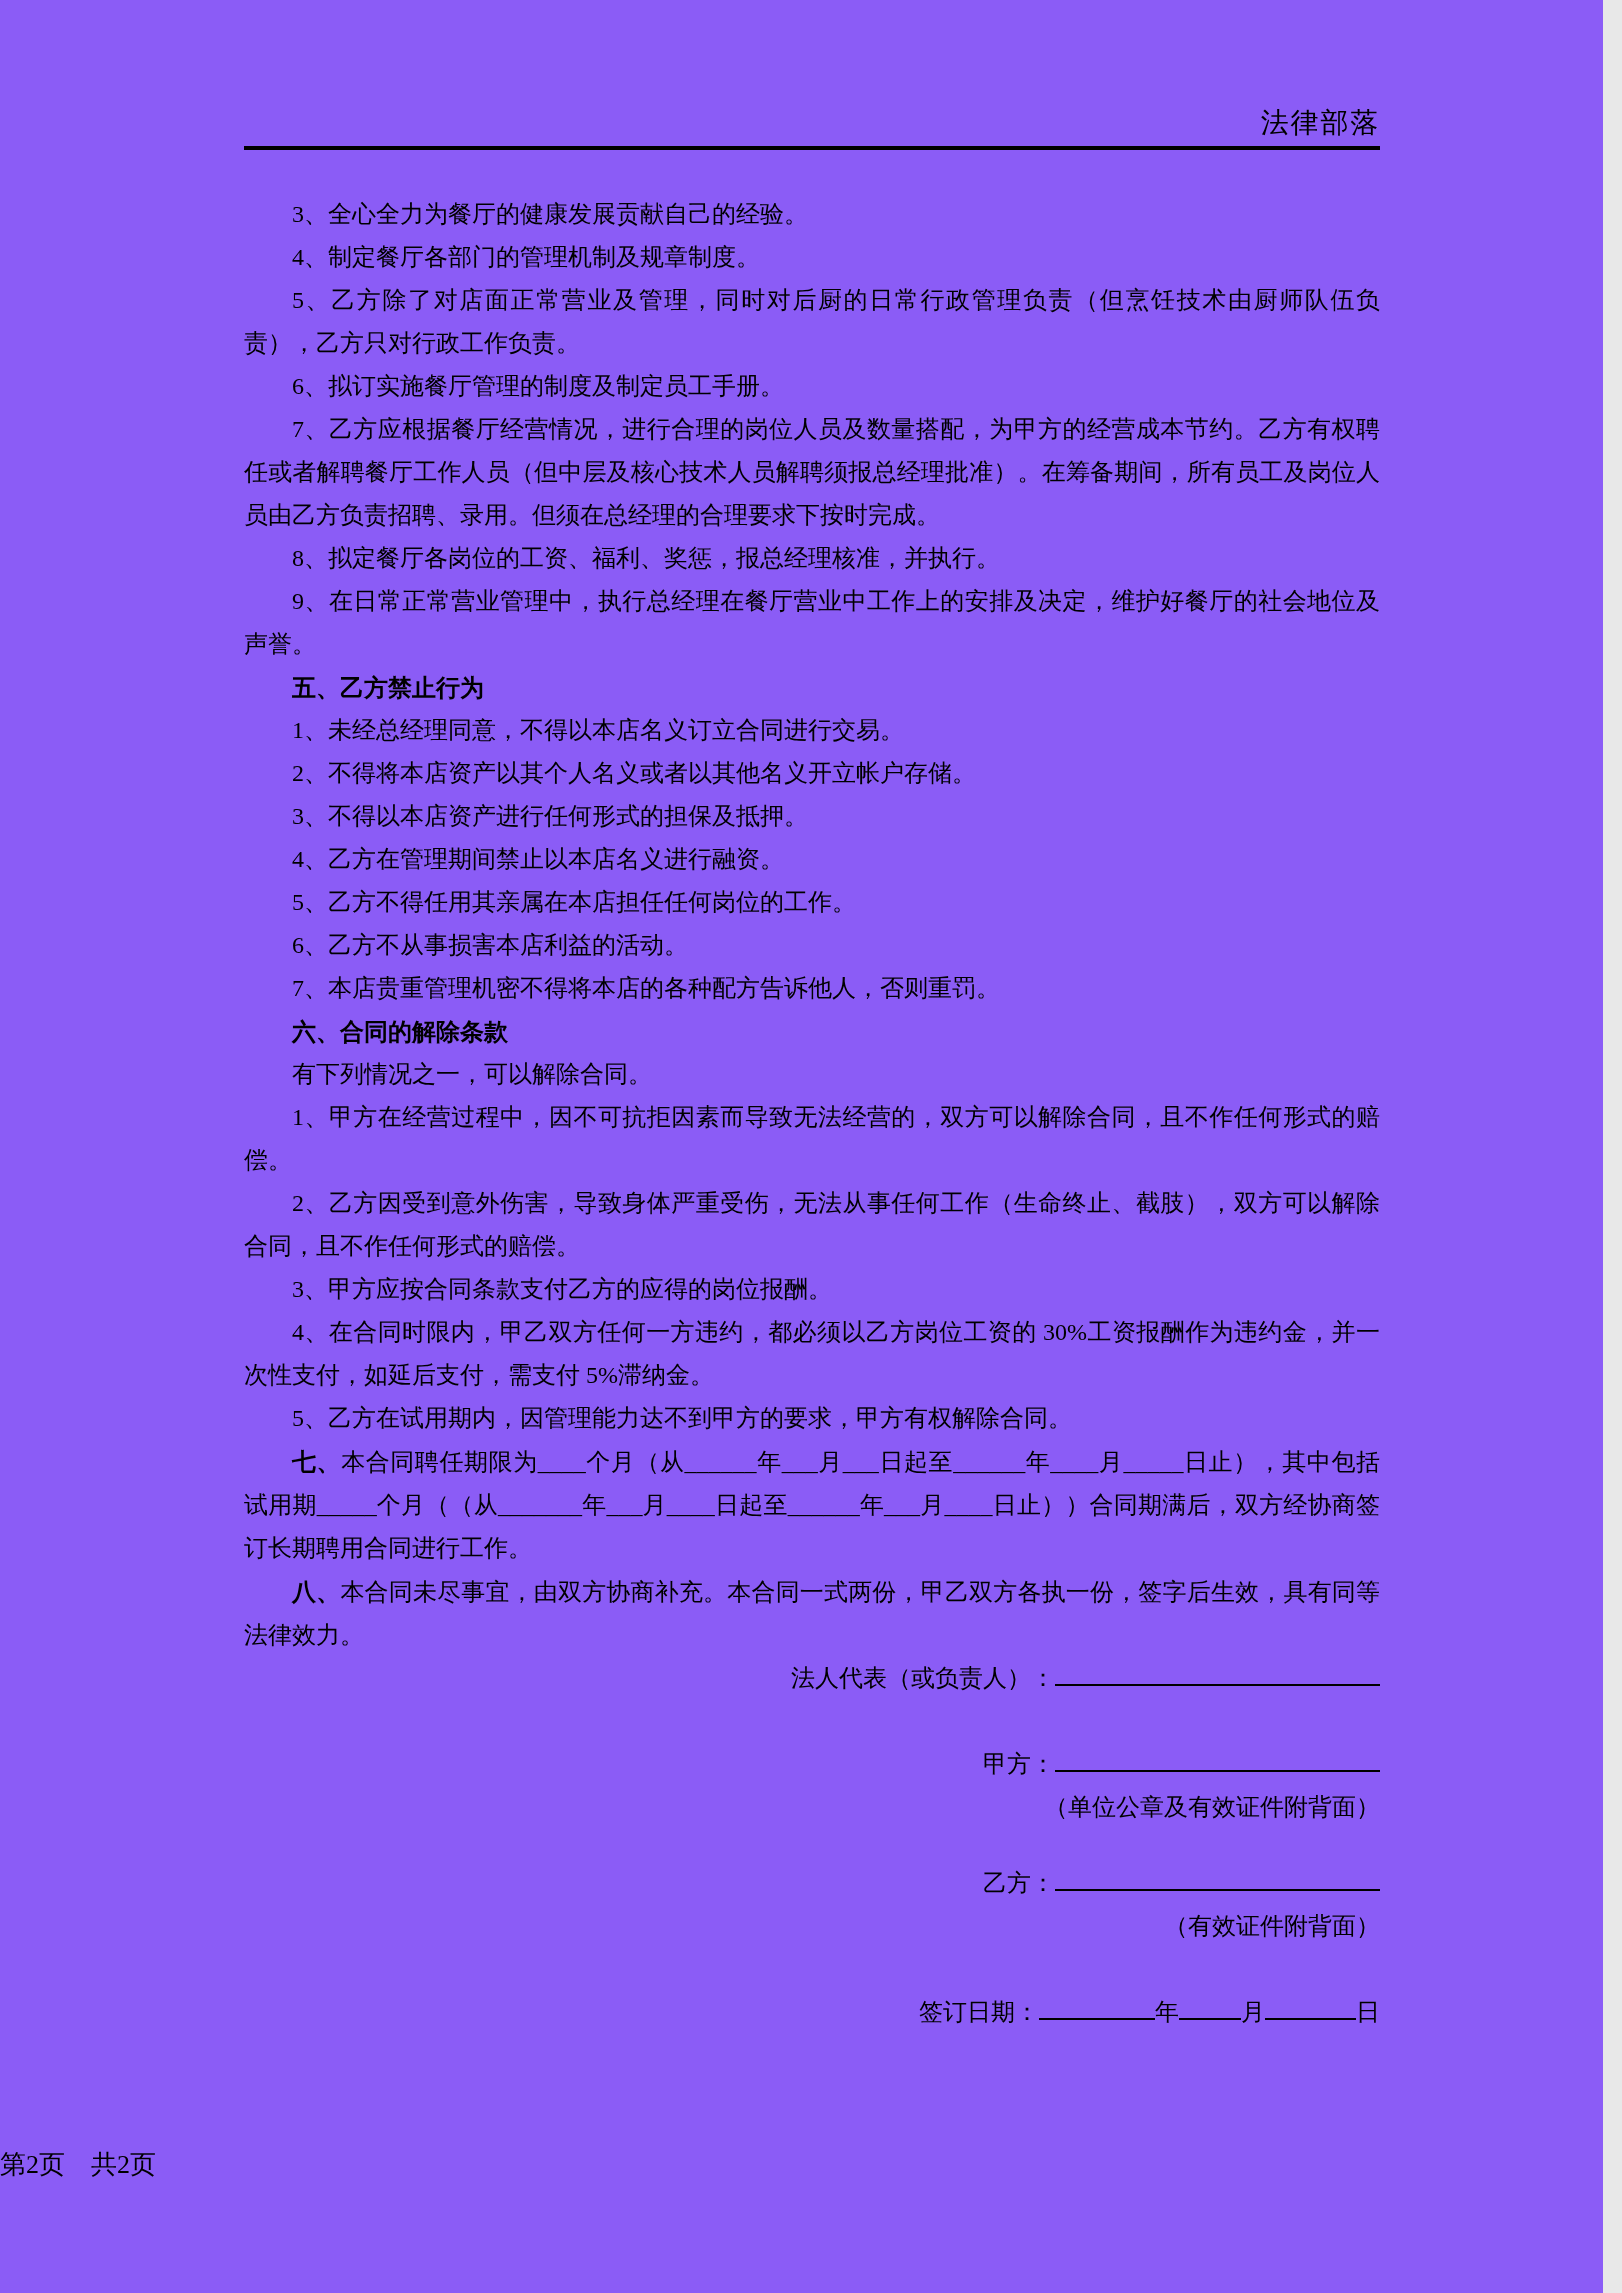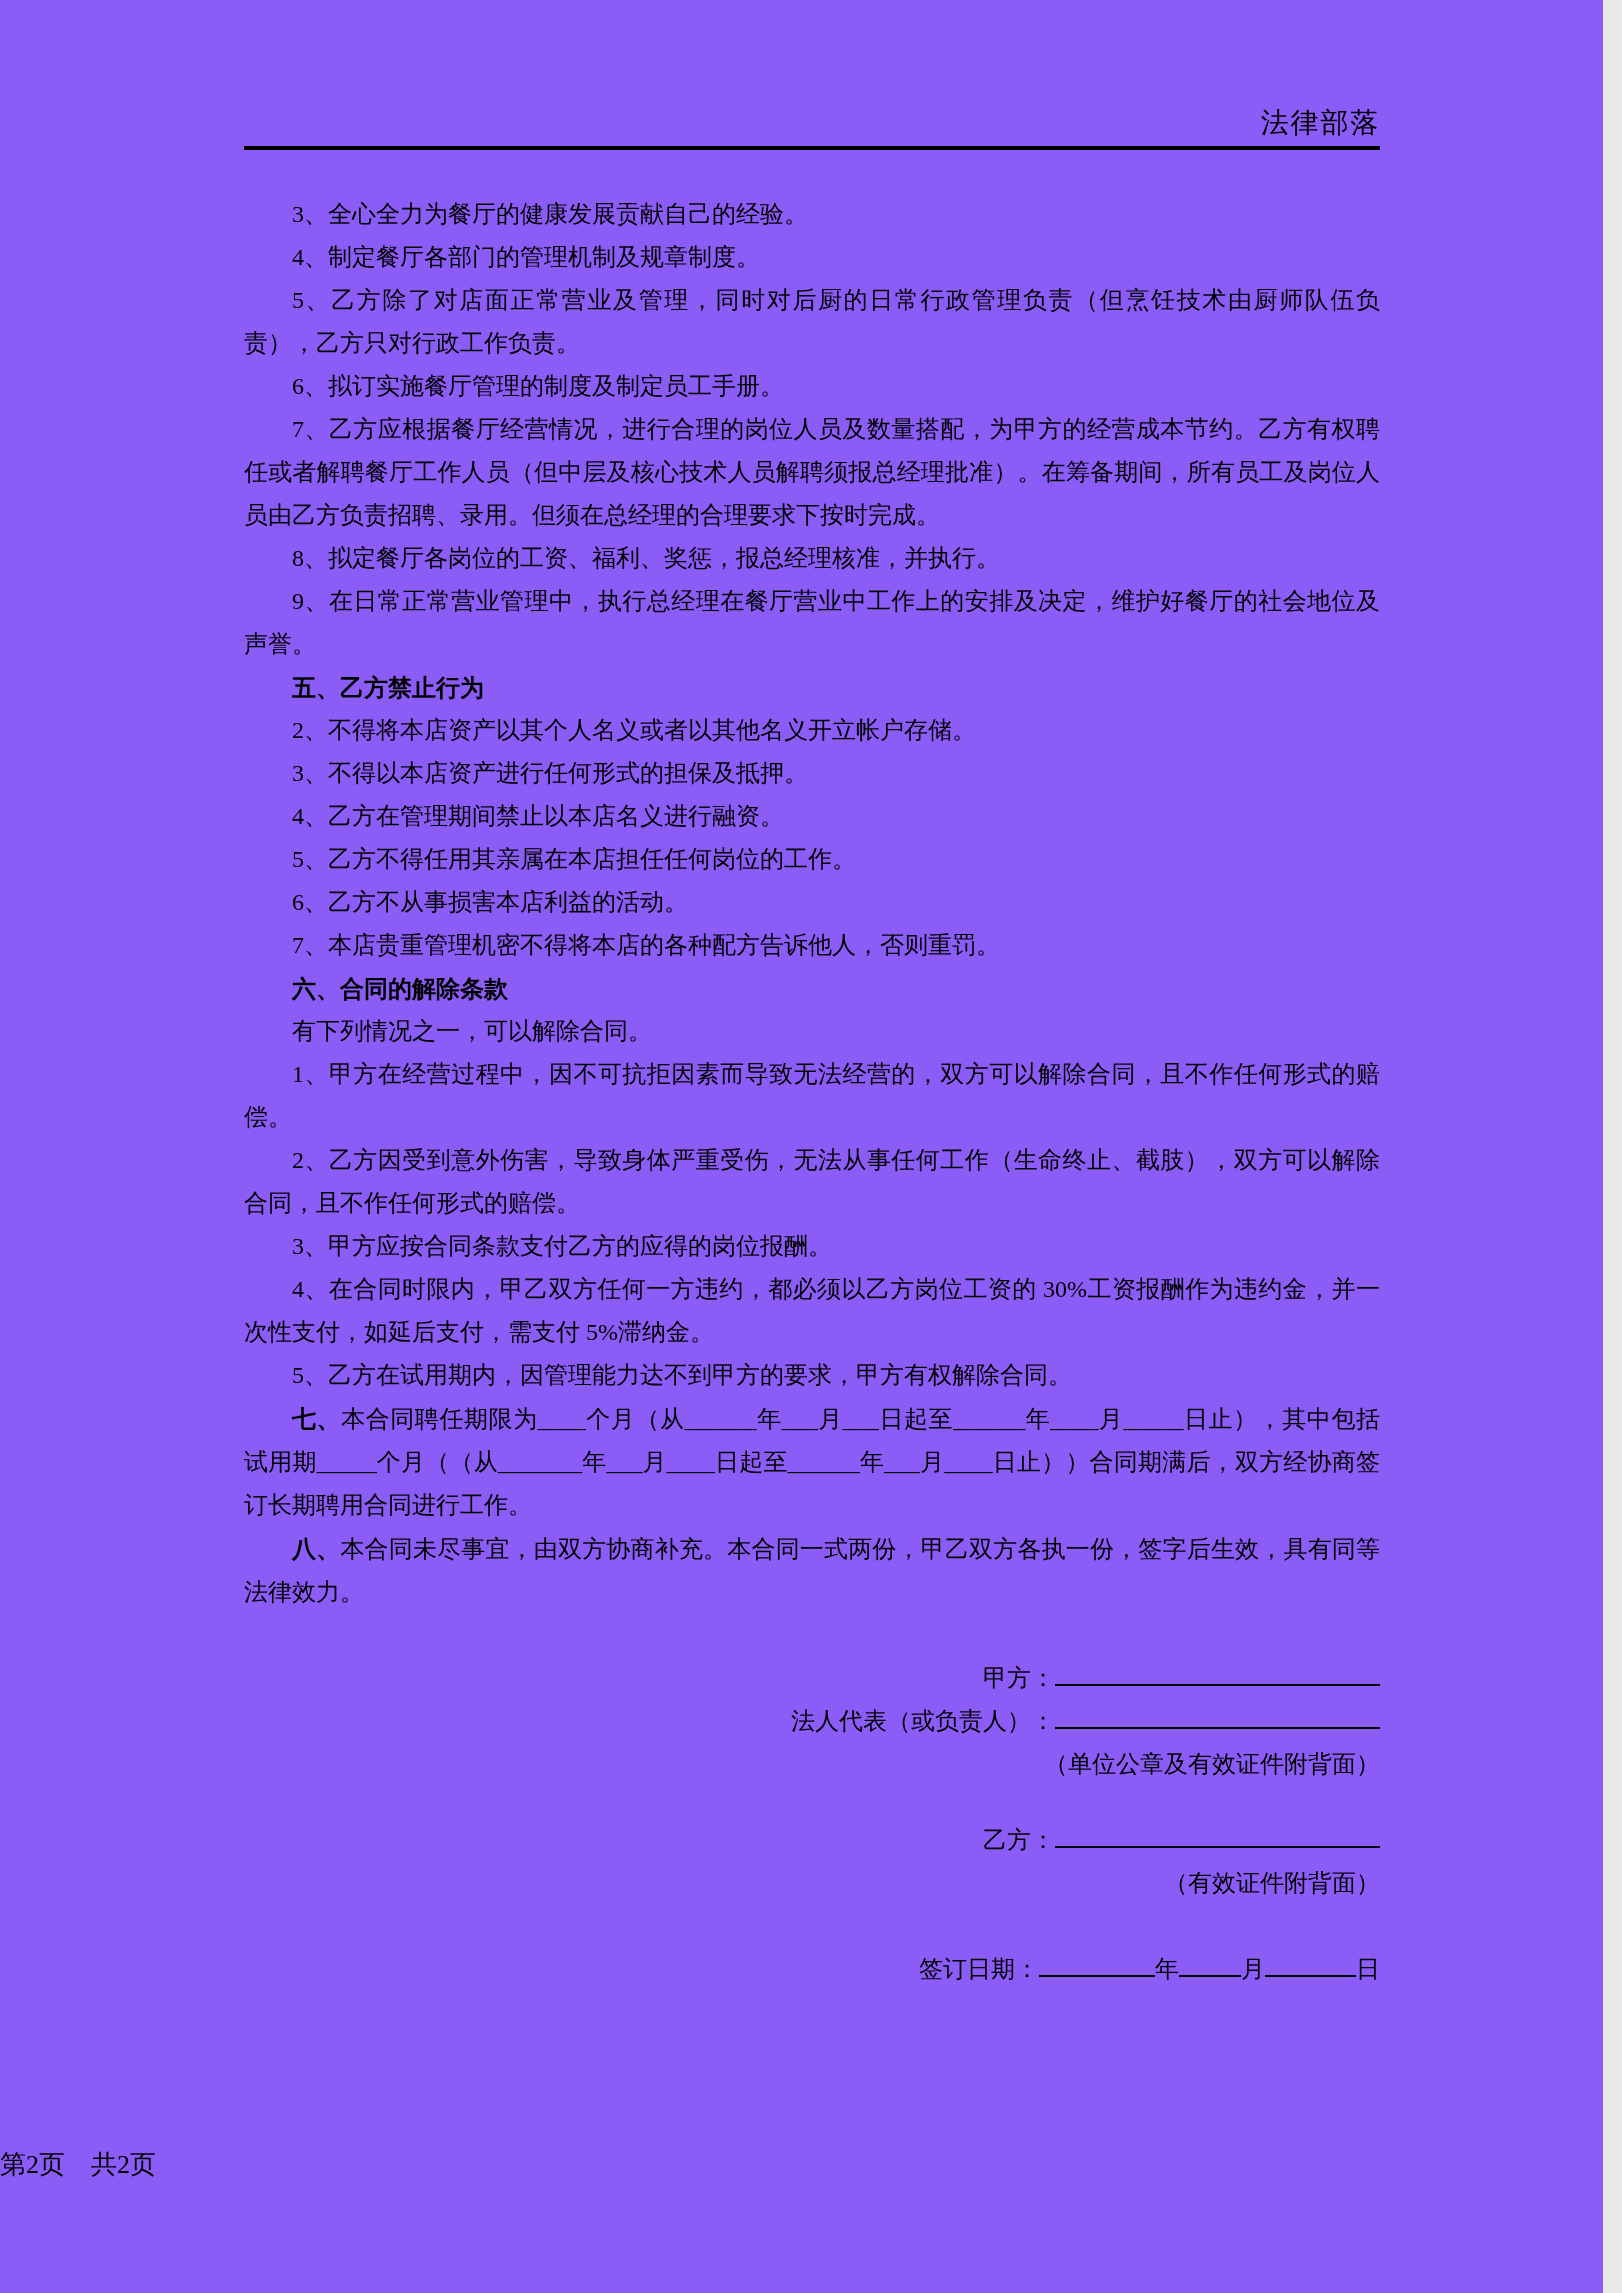--- a/index.html
+++ b/index.html
@@ -59,42 +59,43 @@
 
   <div class="content">
     <p>3、全心全力为餐厅的健康发展贡献自己的经验。</p>
     <p>4、制定餐厅各部门的管理机制及规章制度。</p>
     <p>5、乙方除了对店面正常营业及管理，同时对后厨的日常行政管理负责（但烹饪技术由厨师队伍负责），乙方只对行政工作负责。</p>
     <p>6、拟订实施餐厅管理的制度及制定员工手册。</p>
     <p>7、乙方应根据餐厅经营情况，进行合理的岗位人员及数量搭配，为甲方的经营成本节约。乙方有权聘任或者解聘餐厅工作人员（但中层及核心技术人员解聘须报总经理批准）。在筹备期间，所有员工及岗位人员由乙方负责招聘、录用。但须在总经理的合理要求下按时完成。</p>
     <p>8、拟定餐厅各岗位的工资、福利、奖惩，报总经理核准，并执行。</p>
     <p>9、在日常正常营业管理中，执行总经理在餐厅营业中工作上的安排及决定，维护好餐厅的社会地位及声誉。</p>
     <p class="h">五、乙方禁止行为</p>
+    <p>1、未经总经理同意，不得以本店名义订立合同进行交易。</p>
     <p>2、不得将本店资产以其个人名义或者以其他名义开立帐户存储。</p>
     <p>3、不得以本店资产进行任何形式的担保及抵押。</p>
     <p>4、乙方在管理期间禁止以本店名义进行融资。</p>
     <p>5、乙方不得任用其亲属在本店担任任何岗位的工作。</p>
     <p>6、乙方不从事损害本店利益的活动。</p>
     <p>7、本店贵重管理机密不得将本店的各种配方告诉他人，否则重罚。</p>
     <p class="h">六、合同的解除条款</p>
     <p>有下列情况之一，可以解除合同。</p>
     <p>1、甲方在经营过程中，因不可抗拒因素而导致无法经营的，双方可以解除合同，且不作任何形式的赔偿。</p>
     <p>2、乙方因受到意外伤害，导致身体严重受伤，无法从事任何工作（生命终止、截肢），双方可以解除合同，且不作任何形式的赔偿。</p>
     <p>3、甲方应按合同条款支付乙方的应得的岗位报酬。</p>
     <p>4、在合同时限内，甲乙双方任何一方违约，都必须以乙方岗位工资的 30%工资报酬作为违约金，并一次性支付，如延后支付，需支付 5%滞纳金。</p>
     <p>5、乙方在试用期内，因管理能力达不到甲方的要求，甲方有权解除合同。</p>
     <p class="hang"><span class="pfx">七、</span><span>本合同聘任期限为____个月（从______年___月___日起至______年____月_____日止），其中包括试用期_____个月（（从_______年___月____日起至______年___月____日止））合同期满后，双方经协商签订长期聘用合同进行工作。</span></p>
     <p><span class="pfx">八、</span><span>本合同未尽事宜，由双方协商补充。本合同一式两份，甲乙双方各执一份，签字后生效，具有同等法律效力。</span></p>
 
+    <div class="sig-row">
+      <span>法人代表（或负责人）：</span>
+        <span class="blank blank-long"></span>
+    </div>
     <div class="sig-row gap1">
       <span>甲方：</span>
-        <span class="blank blank-long"></span>
-    </div>
-    <div class="sig-row">
-      <span>法人代表（或负责人）：</span>
         <span class="blank blank-long"></span>
     </div>
     <p class="sig-note">（单位公章及有效证件附背面）</p>
 
     <div class="sig-row gap2">
       <span>乙方：</span>
         <span class="blank blank-long"></span>
     </div>
     <p class="sig-note">（有效证件附背面）</p>
 

